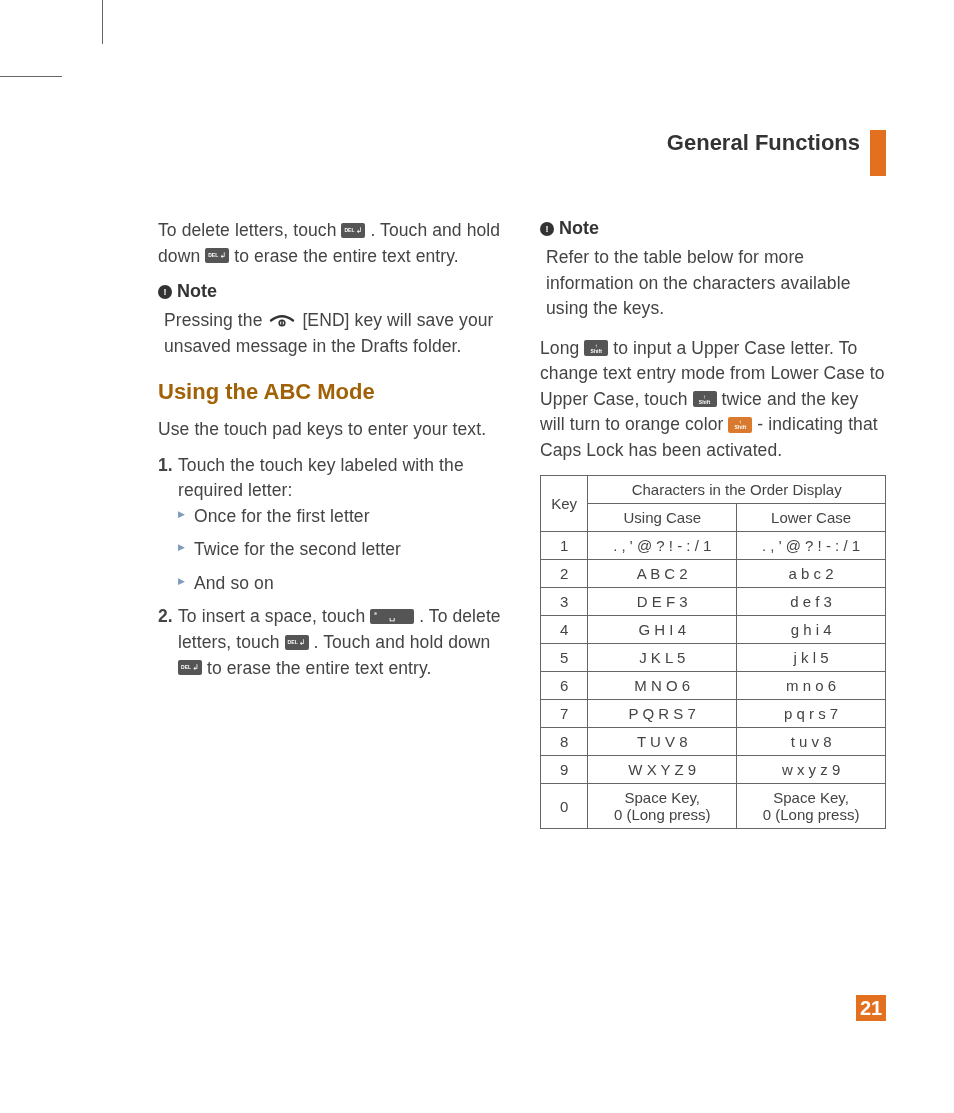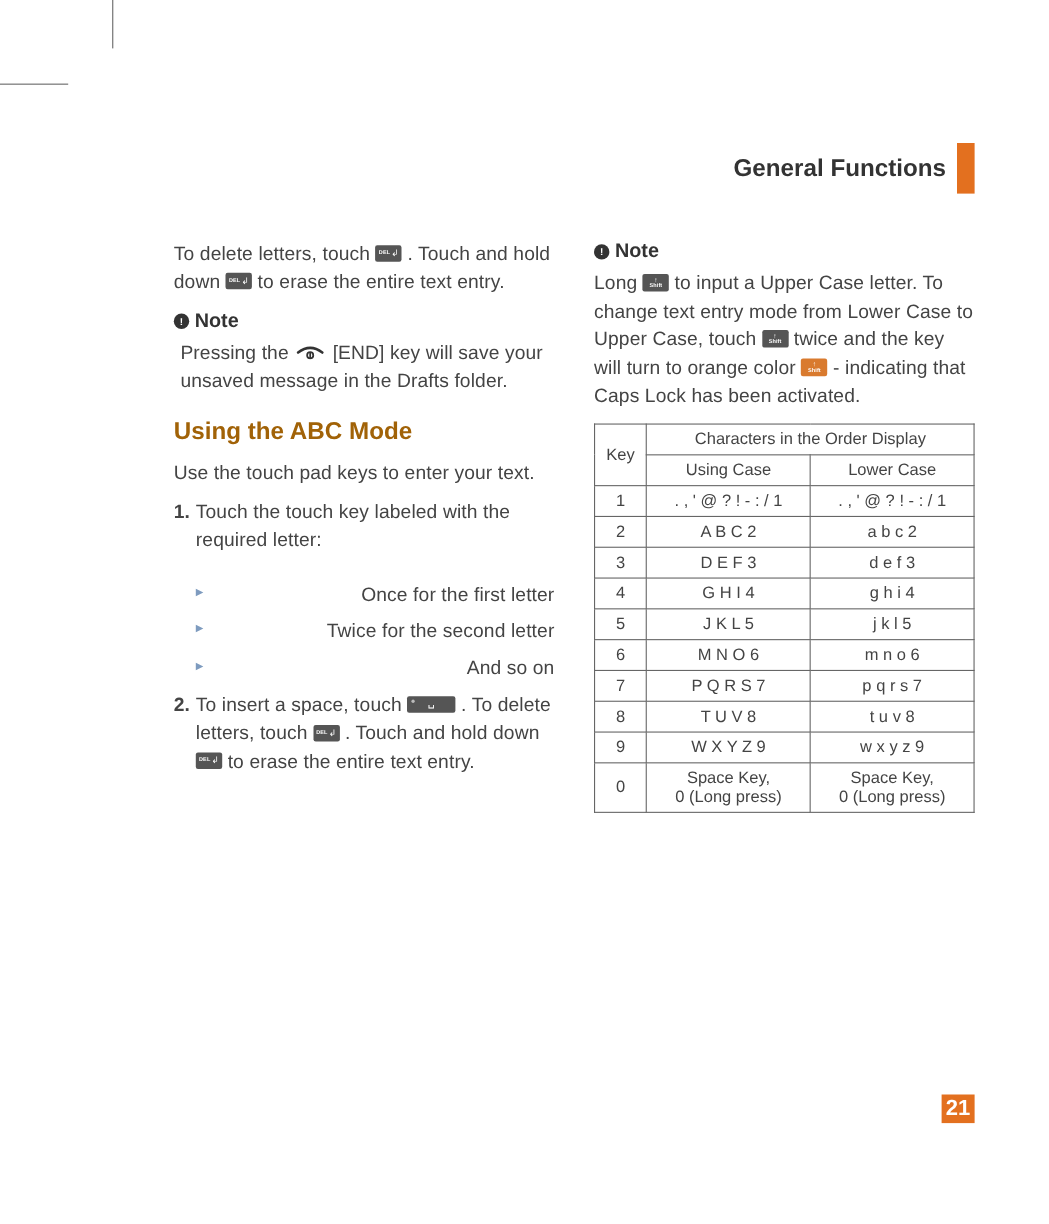--- a/index.html
+++ b/index.html
@@ -11,21 +11,20 @@
       color: #3a3a3a;
       position: relative;
     }
     .cropmark-h { position: absolute; left: 0; top: 76px; width: 62px; border-top: 1px solid #666; }
     .cropmark-v { position: absolute; left: 102px; top: 0; height: 44px; border-left: 1px solid #666; }
     .header {
       position: absolute;
       top: 130px;
       right: 68px;
       display: flex;
-      align-items: center;
       gap: 10px;
     }
     .header-title {
       font-weight: 700;
       font-size: 22px;
       color: #333;
       font-stretch: condensed;
       letter-spacing: 0px;
     }
     .header-tab {
@@ -122,21 +121,21 @@
       font-size: 9px; font-weight: 900;
       display: inline-flex; align-items: center; justify-content: center;
     }
     .note-label { font-weight: 700; font-size: 18px; color: #333; }
     .note-body { margin-left: 6px; margin-bottom: 14px; }
     .note-body p { margin-bottom: 4px; }
     h2 { font-size: 22px; font-weight: 700; color: #a16207; margin-top: 20px; margin-bottom: 12px; font-stretch: condensed; }
     ol { list-style: none; padding-left: 0; }
     ol > li { padding-left: 20px; position: relative; margin-bottom: 8px; }
     ol > li .num { position: absolute; left: 0; top: 0; font-weight: 700; }
-    ul.sub { list-style: none; padding-left: 0; margin-top: 24px; text-align: right; }
+    ul.sub { list-style: none; padding-left: 0; margin-top: 0; }
     ul.sub li { padding-left: 16px; position: relative; margin-bottom: 8px; }
     ul.sub li::before { content: "▶"; position: absolute; left: 0; top: 4px; font-size: 9px; color: #7e9bbf; }
     table {
       border-collapse: collapse;
       width: 100%;
       margin-top: 12px;
       font-size: 15px;
       font-weight: 300;
       color: #444;
       font-stretch: condensed;
@@ -227,20 +226,23 @@
         <span> to erase the entire text entry.</span>
       </li>
     </ol>
   </div>
 
   <div class="col">
     <div class="note-hdr" style="margin-top:0">
       <span class="note-icon">!</span>
       <span class="note-label">Note</span>
     </div>
+    <div class="note-body">
+      <p>Refer to the table below for more information on the characters available using the keys.</p>
+    </div>
 
     <p>
       <span>Long </span>
       <span class="shift-key"></span>
       <span> to input a Upper Case letter. To change text entry mode from Lower Case to Upper Case, touch </span>
       <span class="shift-key"></span>
       <span> twice and the key will turn to orange color </span>
       <span class="shift-key orange"></span>
       <span> - indicating that Caps Lock has been activated.</span>
     </p>

